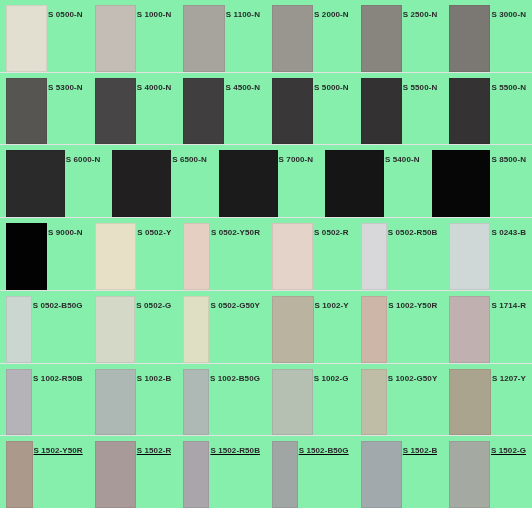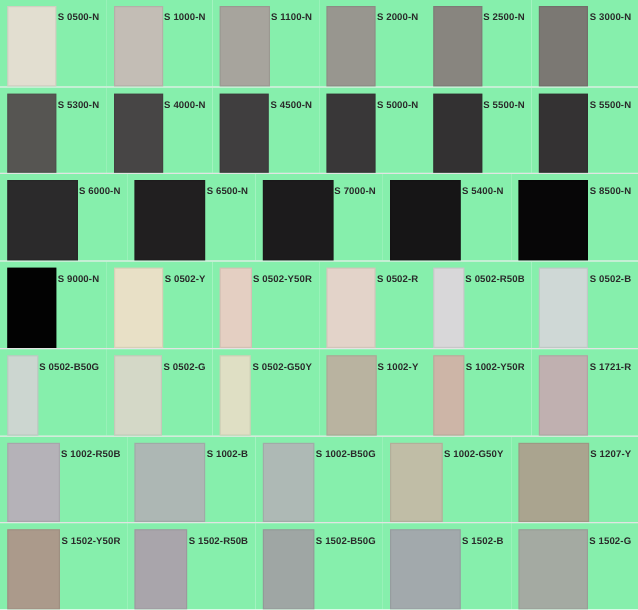--- a/index.html
+++ b/index.html
@@ -25,20 +25,21 @@
   .swatch-row {
     display: flex;
     flex: 1 1 0;
     min-height: 0;
     width: 100%;
     border-bottom: 1px solid #e3e3e3;
     box-sizing: border-box;
   }
   .swatch-row:last-child {
     border-bottom: none;
+    text-decoration: underline;
   }
   .swatch-cell {
     flex: 1 1 0;
     min-width: 0;
     display: flex;
     flex-direction: row;
     box-sizing: border-box;
     padding: 5px 6px 0 6px;
     background: #86efac;
   }
@@ -157,21 +158,21 @@
       <div class="swatch-cell">
         <div class="swatch-chip" style="background-color: rgb(227, 211, 201);"></div>
         <div class="swatch-label">S 0502-R</div>
       </div>
       <div class="swatch-cell">
         <div class="swatch-chip" style="background-color: rgb(216, 215, 217);"></div>
         <div class="swatch-label">S 0502-R50B</div>
       </div>
       <div class="swatch-cell">
         <div class="swatch-chip" style="background-color: rgb(207, 216, 214);"></div>
-        <div class="swatch-label">S 0502-B</div>
+        <div class="swatch-label">S 0243-B</div>
       </div>
     </div>
     <div class="swatch-row">
       <div class="swatch-cell">
         <div class="swatch-chip" style="background-color: rgb(204, 214, 208);"></div>
         <div class="swatch-label">S 0502-B50G</div>
       </div>
       <div class="swatch-cell">
         <div class="swatch-chip" style="background-color: rgb(212, 216, 199);"></div>
         <div class="swatch-label">S 0502-G</div>
@@ -183,49 +184,57 @@
       <div class="swatch-cell">
         <div class="swatch-chip" style="background-color: rgb(185, 179, 160);"></div>
         <div class="swatch-label">S 1002-Y</div>
       </div>
       <div class="swatch-cell">
         <div class="swatch-chip" style="background-color: rgb(205, 181, 167);"></div>
         <div class="swatch-label">S 1002-Y50R</div>
       </div>
       <div class="swatch-cell">
         <div class="swatch-chip" style="background-color: rgb(192, 176, 176);"></div>
-        <div class="swatch-label">S 1721-R</div>
+        <div class="swatch-label">S 1714-R</div>
       </div>
     </div>
     <div class="swatch-row">
       <div class="swatch-cell">
         <div class="swatch-chip" style="background-color: rgb(181, 178, 184);"></div>
         <div class="swatch-label">S 1002-R50B</div>
       </div>
       <div class="swatch-cell">
         <div class="swatch-chip" style="background-color: rgb(173, 183, 180);"></div>
         <div class="swatch-label">S 1002-B</div>
       </div>
       <div class="swatch-cell">
         <div class="swatch-chip" style="background-color: rgb(174, 185, 181);"></div>
         <div class="swatch-label">S 1002-B50G</div>
       </div>
       <div class="swatch-cell">
+        <div class="swatch-chip" style="background-color: rgb(181, 191, 178);"></div>
+        <div class="swatch-label">S 1002-G</div>
+      </div>
+      <div class="swatch-cell">
         <div class="swatch-chip" style="background-color: rgb(192, 189, 166);"></div>
         <div class="swatch-label">S 1002-G50Y</div>
       </div>
       <div class="swatch-cell">
         <div class="swatch-chip" style="background-color: rgb(170, 164, 143);"></div>
         <div class="swatch-label">S 1207-Y</div>
       </div>
     </div>
     <div class="swatch-row">
       <div class="swatch-cell">
         <div class="swatch-chip" style="background-color: rgb(171, 154, 139);"></div>
         <div class="swatch-label">S 1502-Y50R</div>
+      </div>
+      <div class="swatch-cell">
+        <div class="swatch-chip" style="background-color: rgb(169, 154, 154);"></div>
+        <div class="swatch-label">S 1502-R</div>
       </div>
       <div class="swatch-cell">
         <div class="swatch-chip" style="background-color: rgb(169, 165, 171);"></div>
         <div class="swatch-label">S 1502-R50B</div>
       </div>
       <div class="swatch-cell">
         <div class="swatch-chip" style="background-color: rgb(159, 166, 164);"></div>
         <div class="swatch-label">S 1502-B50G</div>
       </div>
       <div class="swatch-cell">

